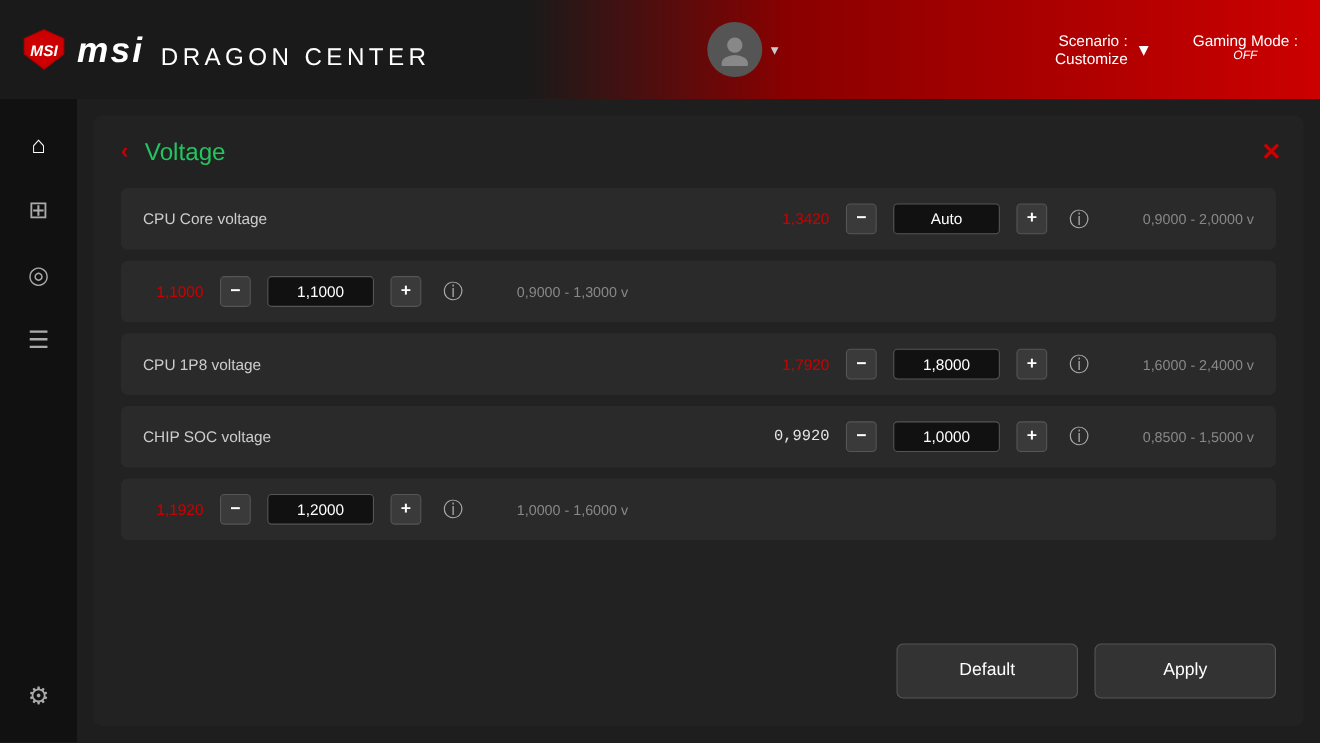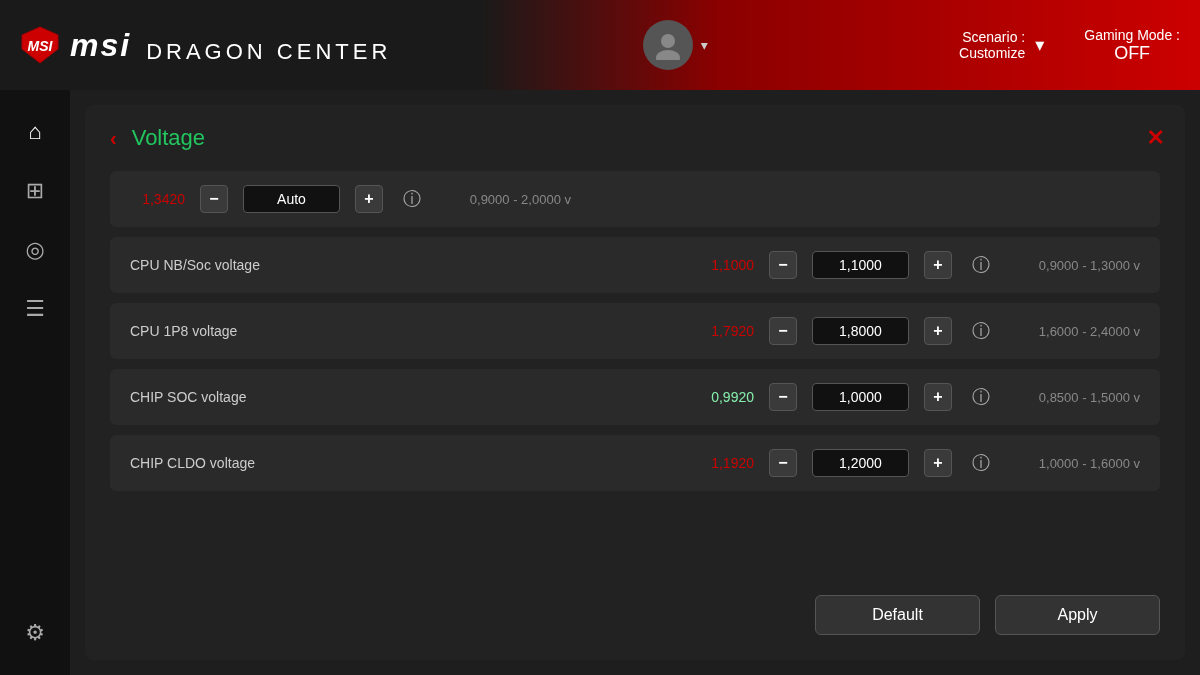--- a/index.html
+++ b/index.html
@@ -114,22 +114,23 @@
     }
 
     .gaming-mode-label {
       color: #fff;
       font-size: 14px;
       display: block;
     }
 
     .gaming-mode-value {
       color: #fff;
-      font-size: 18px;
+      font-size: 11px;
       display: block;
+      font-style: italic;
     }
 
     .window-controls {
       position: absolute;
       top: 8px;
       right: 15px;
       display: flex;
       gap: 15px;
     }
 
@@ -310,21 +311,21 @@
     .bottom-buttons {
       position: absolute;
       bottom: 25px;
       right: 25px;
       display: flex;
       gap: 15px;
     }
 
     .action-btn {
       width: 165px;
-      height: 40px;
+      height: 50px;
       background: #333;
       border: 1px solid #555;
       border-radius: 6px;
       color: #fff;
       font-size: 16px;
       cursor: pointer;
       font-family: 'Segoe UI', Arial, sans-serif;
     }
   </style>
 </head>
@@ -395,60 +396,59 @@
   <div class="content-panel">
     <div class="panel-header">
       <span class="back-btn">‹</span>
       <span class="panel-title">Voltage</span>
     </div>
     <span class="close-btn">✕</span>
 
     <div class="voltage-list">
 
       <div class="voltage-row">
+        <span class="voltage-name">CPU Core voltage</span>
         <span class="voltage-current">1,3420</span>
         <div class="ctrl-btn">−</div>
         <input class="voltage-input" value="Auto" style="color: rgb(255, 255, 255); background: rgb(17, 17, 17);">
         <div class="ctrl-btn">+</div>
         <div class="info-btn">ⓘ</div>
         <span class="voltage-range">0,9000 - 2,0000 v</span>
       </div>
 
       <div class="voltage-row">
-        <span class="voltage-name">CPU NB/Soc voltage</span>
         <span class="voltage-current">1,1000</span>
         <div class="ctrl-btn">−</div>
         <input class="voltage-input" value="1,1000" style="">
         <div class="ctrl-btn">+</div>
         <div class="info-btn">ⓘ</div>
         <span class="voltage-range">0,9000 - 1,3000 v</span>
       </div>
 
       <div class="voltage-row">
         <span class="voltage-name">CPU 1P8 voltage</span>
         <span class="voltage-current">1,7920</span>
         <div class="ctrl-btn">−</div>
         <input class="voltage-input" value="1,8000" style="">
         <div class="ctrl-btn">+</div>
         <div class="info-btn">ⓘ</div>
         <span class="voltage-range">1,6000 - 2,4000 v</span>
       </div>
 
       <div class="voltage-row">
         <span class="voltage-name">CHIP SOC voltage</span>
-        <span class="voltage-current" style="color:#86efac;">0,9920</span>
+        <span class="voltage-current" style="color:#e5e5e5;font-family:Liberation Mono, monospace;">0,9920</span>
         <div class="ctrl-btn">−</div>
         <input class="voltage-input" value="1,0000" style="">
         <div class="ctrl-btn">+</div>
         <div class="info-btn">ⓘ</div>
         <span class="voltage-range">0,8500 - 1,5000 v</span>
       </div>
 
       <div class="voltage-row">
-        <span class="voltage-name">CHIP CLDO voltage</span>
         <span class="voltage-current">1,1920</span>
         <div class="ctrl-btn">−</div>
         <input class="voltage-input" value="1,2000" style="">
         <div class="ctrl-btn">+</div>
         <div class="info-btn">ⓘ</div>
         <span class="voltage-range">1,0000 - 1,6000 v</span>
       </div>
 
     </div>
 

